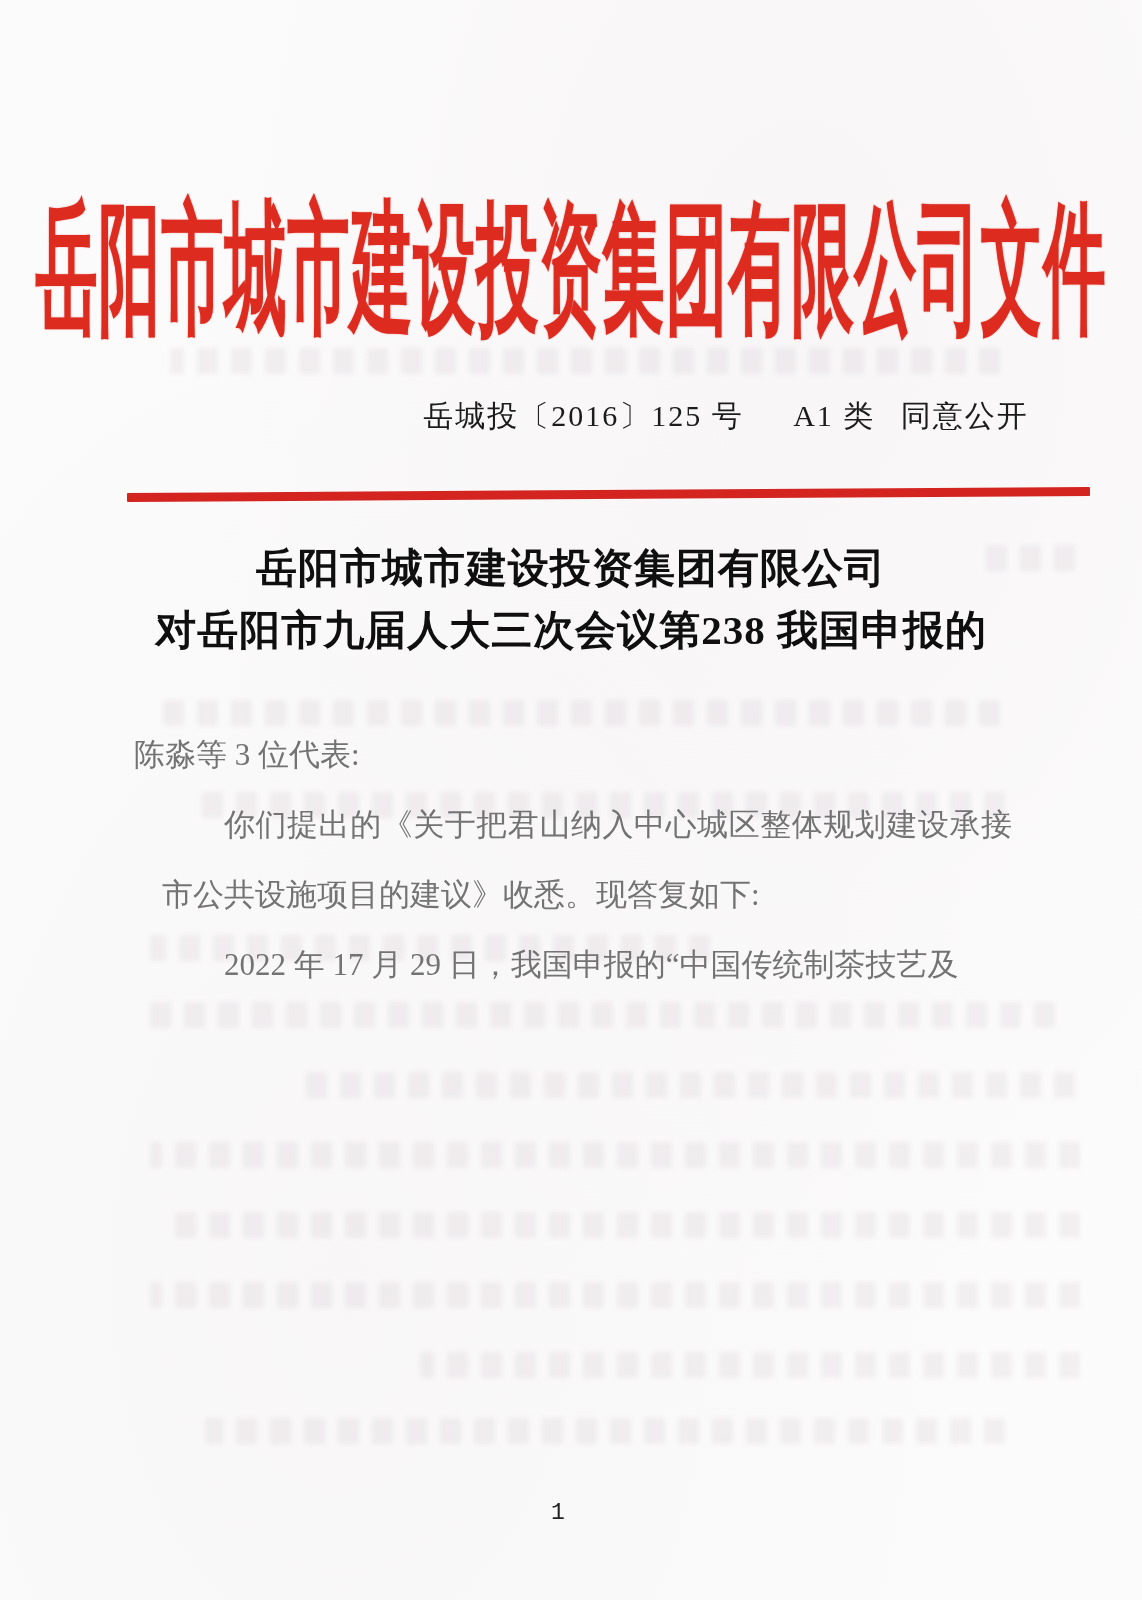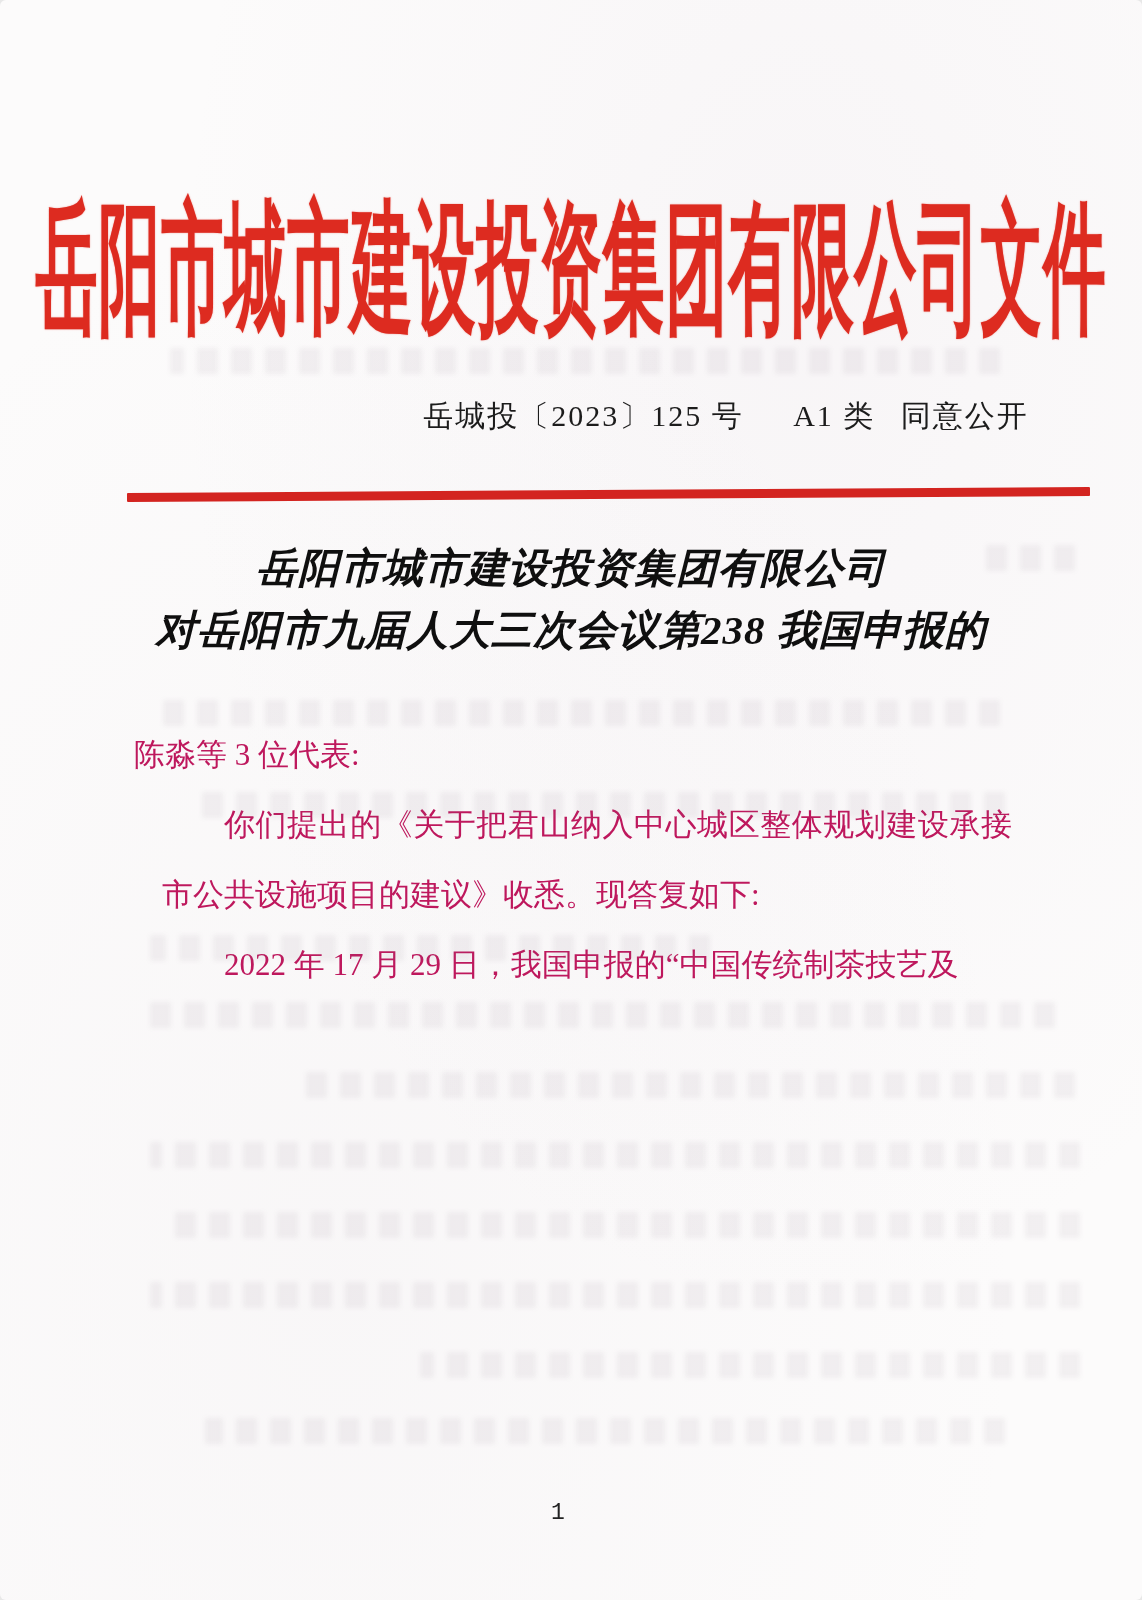--- a/index.html
+++ b/index.html
@@ -4,21 +4,20 @@
 <style>
   html,body{margin:0;padding:0;background:#e8e8e8;}
   .page{
     position:relative;
     width:1142px;height:1600px;
     margin:0 auto;
     background:#fcfbfb;
     overflow:hidden;
     font-family:"Liberation Serif","DejaVu Serif",serif;
     color:var(--text,#151515);
-    border-radius:6px;
   }
   
   .page::before{
     content:"";position:absolute;inset:0;
     background:
       radial-gradient(ellipse at 70% 20%, rgba(210,195,210,0.10), transparent 55%),
       radial-gradient(ellipse at 30% 80%, rgba(205,195,205,0.08), transparent 60%);
     pointer-events:none;
   }
   .red-header{
@@ -44,27 +43,26 @@
     position:absolute;top:490px;left:127px;width:963px;height:9px;
     background:var(--rule,#d32420);
     transform:rotate(-0.35deg);
     border-radius:1px;
   }
   .doc-title{
     position:absolute;top:537px;left:0;width:100%;
     text-align:center;font-weight:700;
     font-size:41px;line-height:62px;letter-spacing:1px;
     color:#0f0f0f;
-    font-style:italic;
   }
   .body-text{
     position:absolute;top:720px;left:134px;width:878px;
     font-size:31px;line-height:70px;
     text-align:justify;text-justify:inter-ideograph;
-    color:#be185d;
+    color:#737373;
   }
   .body-text p{margin:0;}
   .body-text p.para{text-indent:2em;margin-left:28px;}
   .body-text b{font-weight:700;letter-spacing:0.5px;}
   .page-number{
     position:absolute;top:1500px;left:0;width:100%;
     text-align:center;padding-right:26px;box-sizing:border-box;
     font-size:23px;color:#222;
     font-family:"Liberation Mono","DejaVu Sans Mono",monospace;
   }
@@ -83,21 +81,21 @@
 </head>
 <body>
 
 <div class="page">
 
   <div class="red-header">
     <span>岳阳市城市建设投资集团有限公司文件</span>
   </div>
 
   <div class="doc-number">
-    <span>岳城投〔2023〕125 号</span>
+    <span>岳城投〔2016〕125 号</span>
     <span class="gap-lg">A1 类</span>
     <span class="gap-sm">同意公开</span>
   </div>
 
   <div class="red-rule"></div>
 
   <div class="doc-title">
     <div>岳阳市城市建设投资集团有限公司</div>
     <div>对岳阳市九届人大三次会议第238 我国申报的</div>
   </div>

